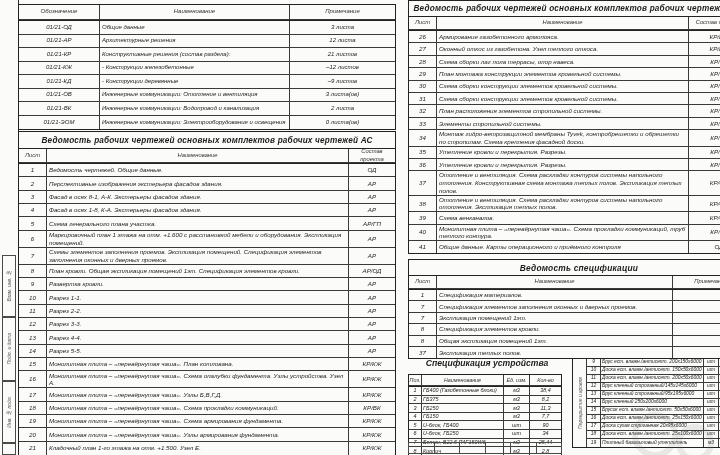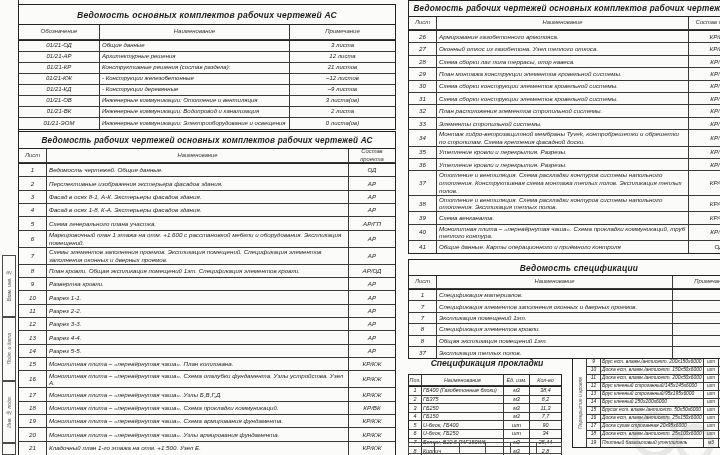--- a/index.html
+++ b/index.html
@@ -100,21 +100,20 @@
   </div>
   <div class="seg" style="top:381px;height:60px;">
     <span class="vlabel">Инв. № подл.</span>
   </div>
   <div class="seg" style="top:443px;height:10px;"></div>
 </div>
 
 <div class="sheet" id="sheet-left">
 
   <div class="tbl" id="t1">
-    <div class="ttitle">Ведомость основных комплектов рабочих чертежей АС</div>
     <div class="thead">
       <div class="tcell">Обозначение</div>
       <div class="tcell">Наименование</div>
       <div class="tcell">Примечание</div>
     </div>
     <div class="tbody">
         <div class="trow">
           <div class="tcell">01/21-ОД</div>
           <div class="tcell">Общие данные</div>
           <div class="tcell">3 листа</div>
@@ -402,21 +401,21 @@
             <div class="tcell"></div>
           </div>
           <div class="trow">
             <div class="tcell">37</div>
             <div class="tcell">Экспликация теплых полов.</div>
             <div class="tcell"></div>
           </div>
         </div>
     </div>
 
-    <div id="tmat-title">Спецификация прокладки</div>
+    <div id="tmat-title">Спецификация устройства</div>
 
     <div class="tbl" id="tmatL">
       <div class="thead">
         <div class="tcell">Поз.</div>
         <div class="tcell">Наименование</div>
         <div class="tcell">Ед. изм.</div>
         <div class="tcell">Кол-во</div>
       </div>
       <div class="tbody">
           <div class="trow">

